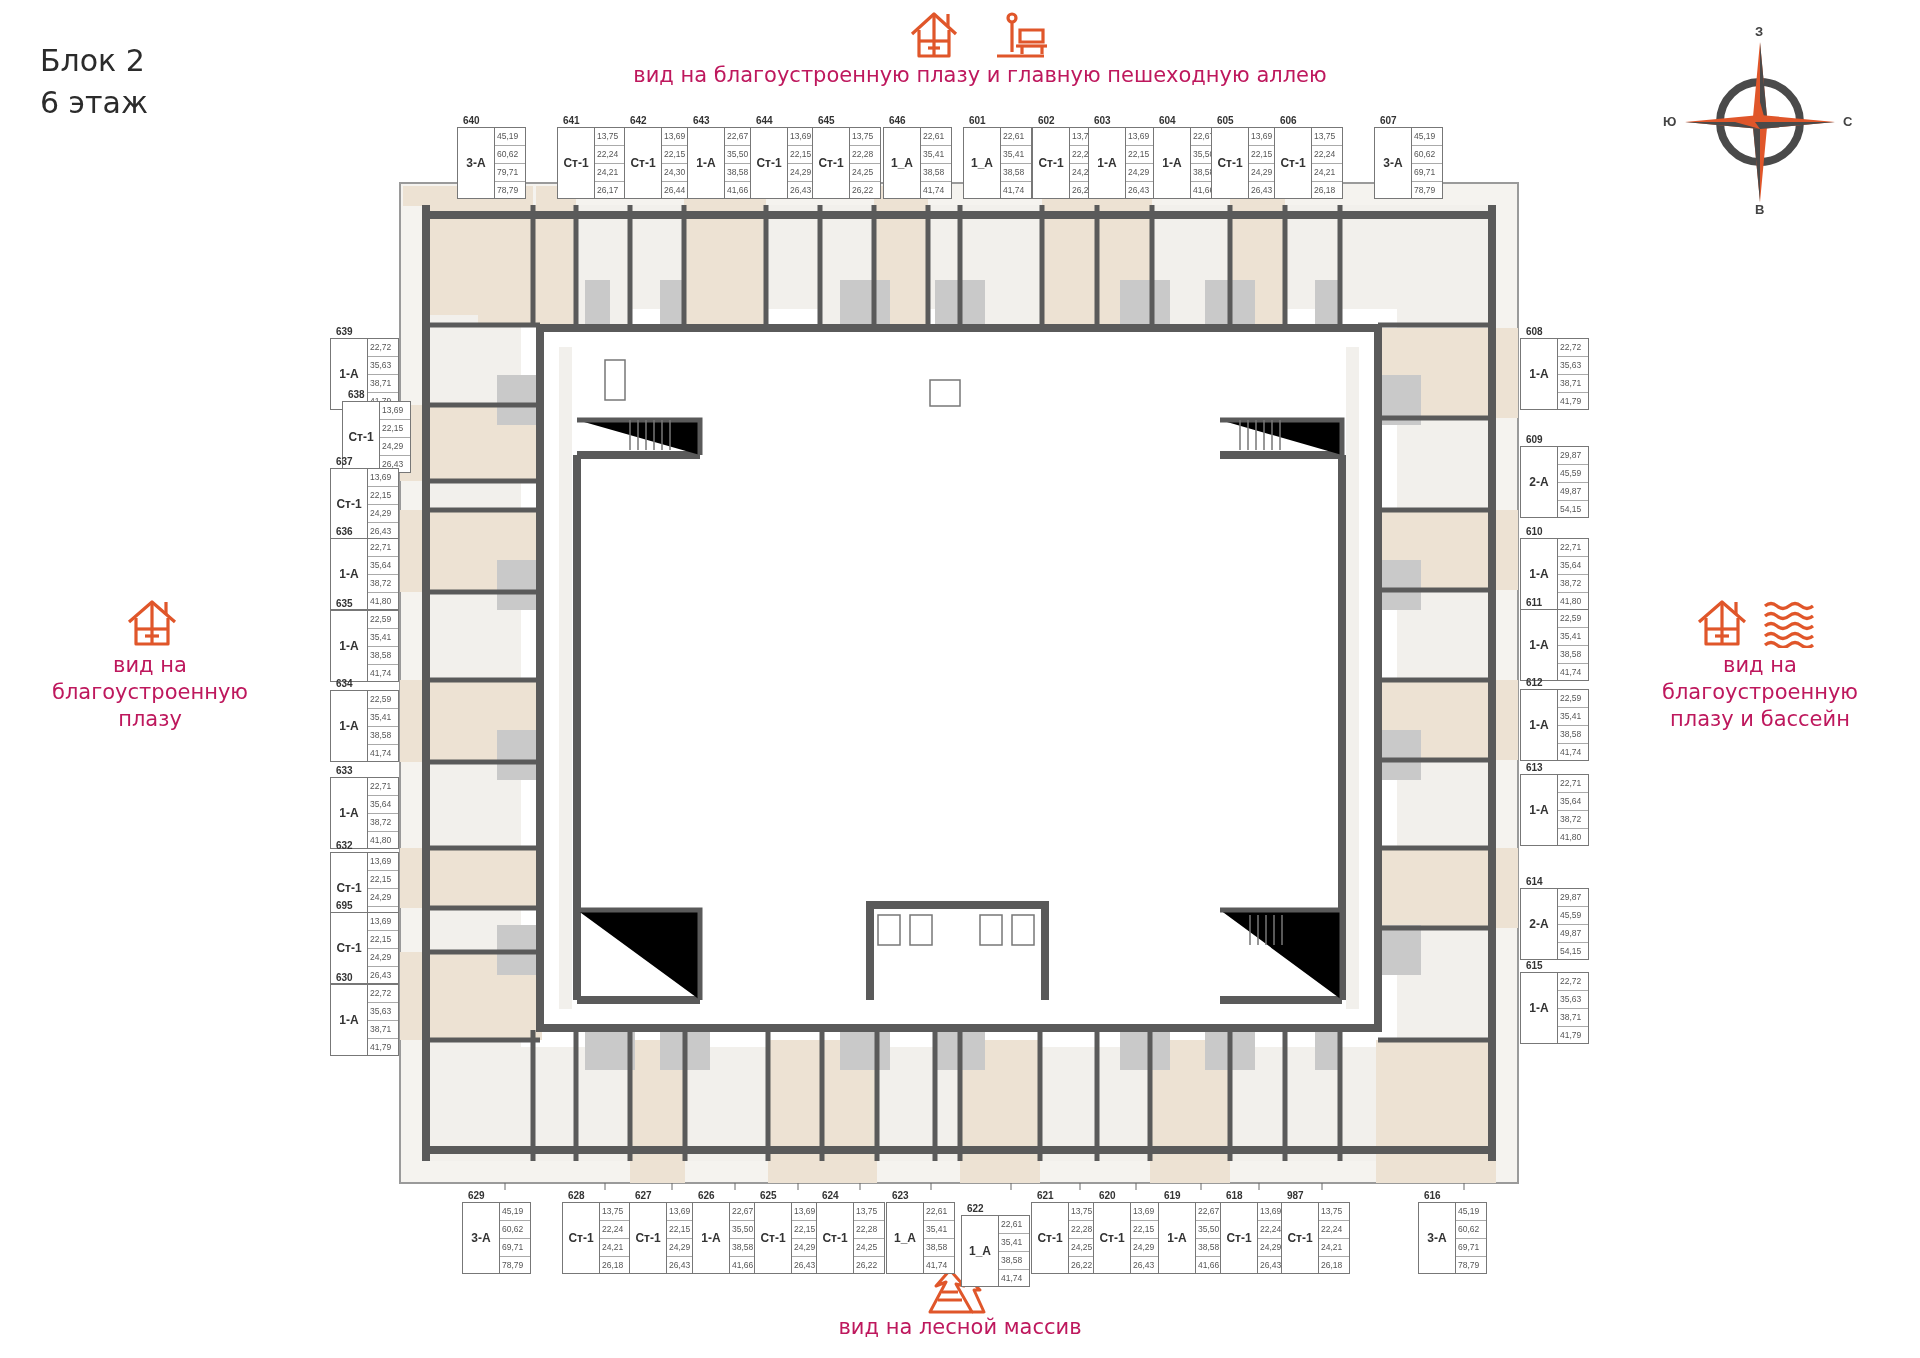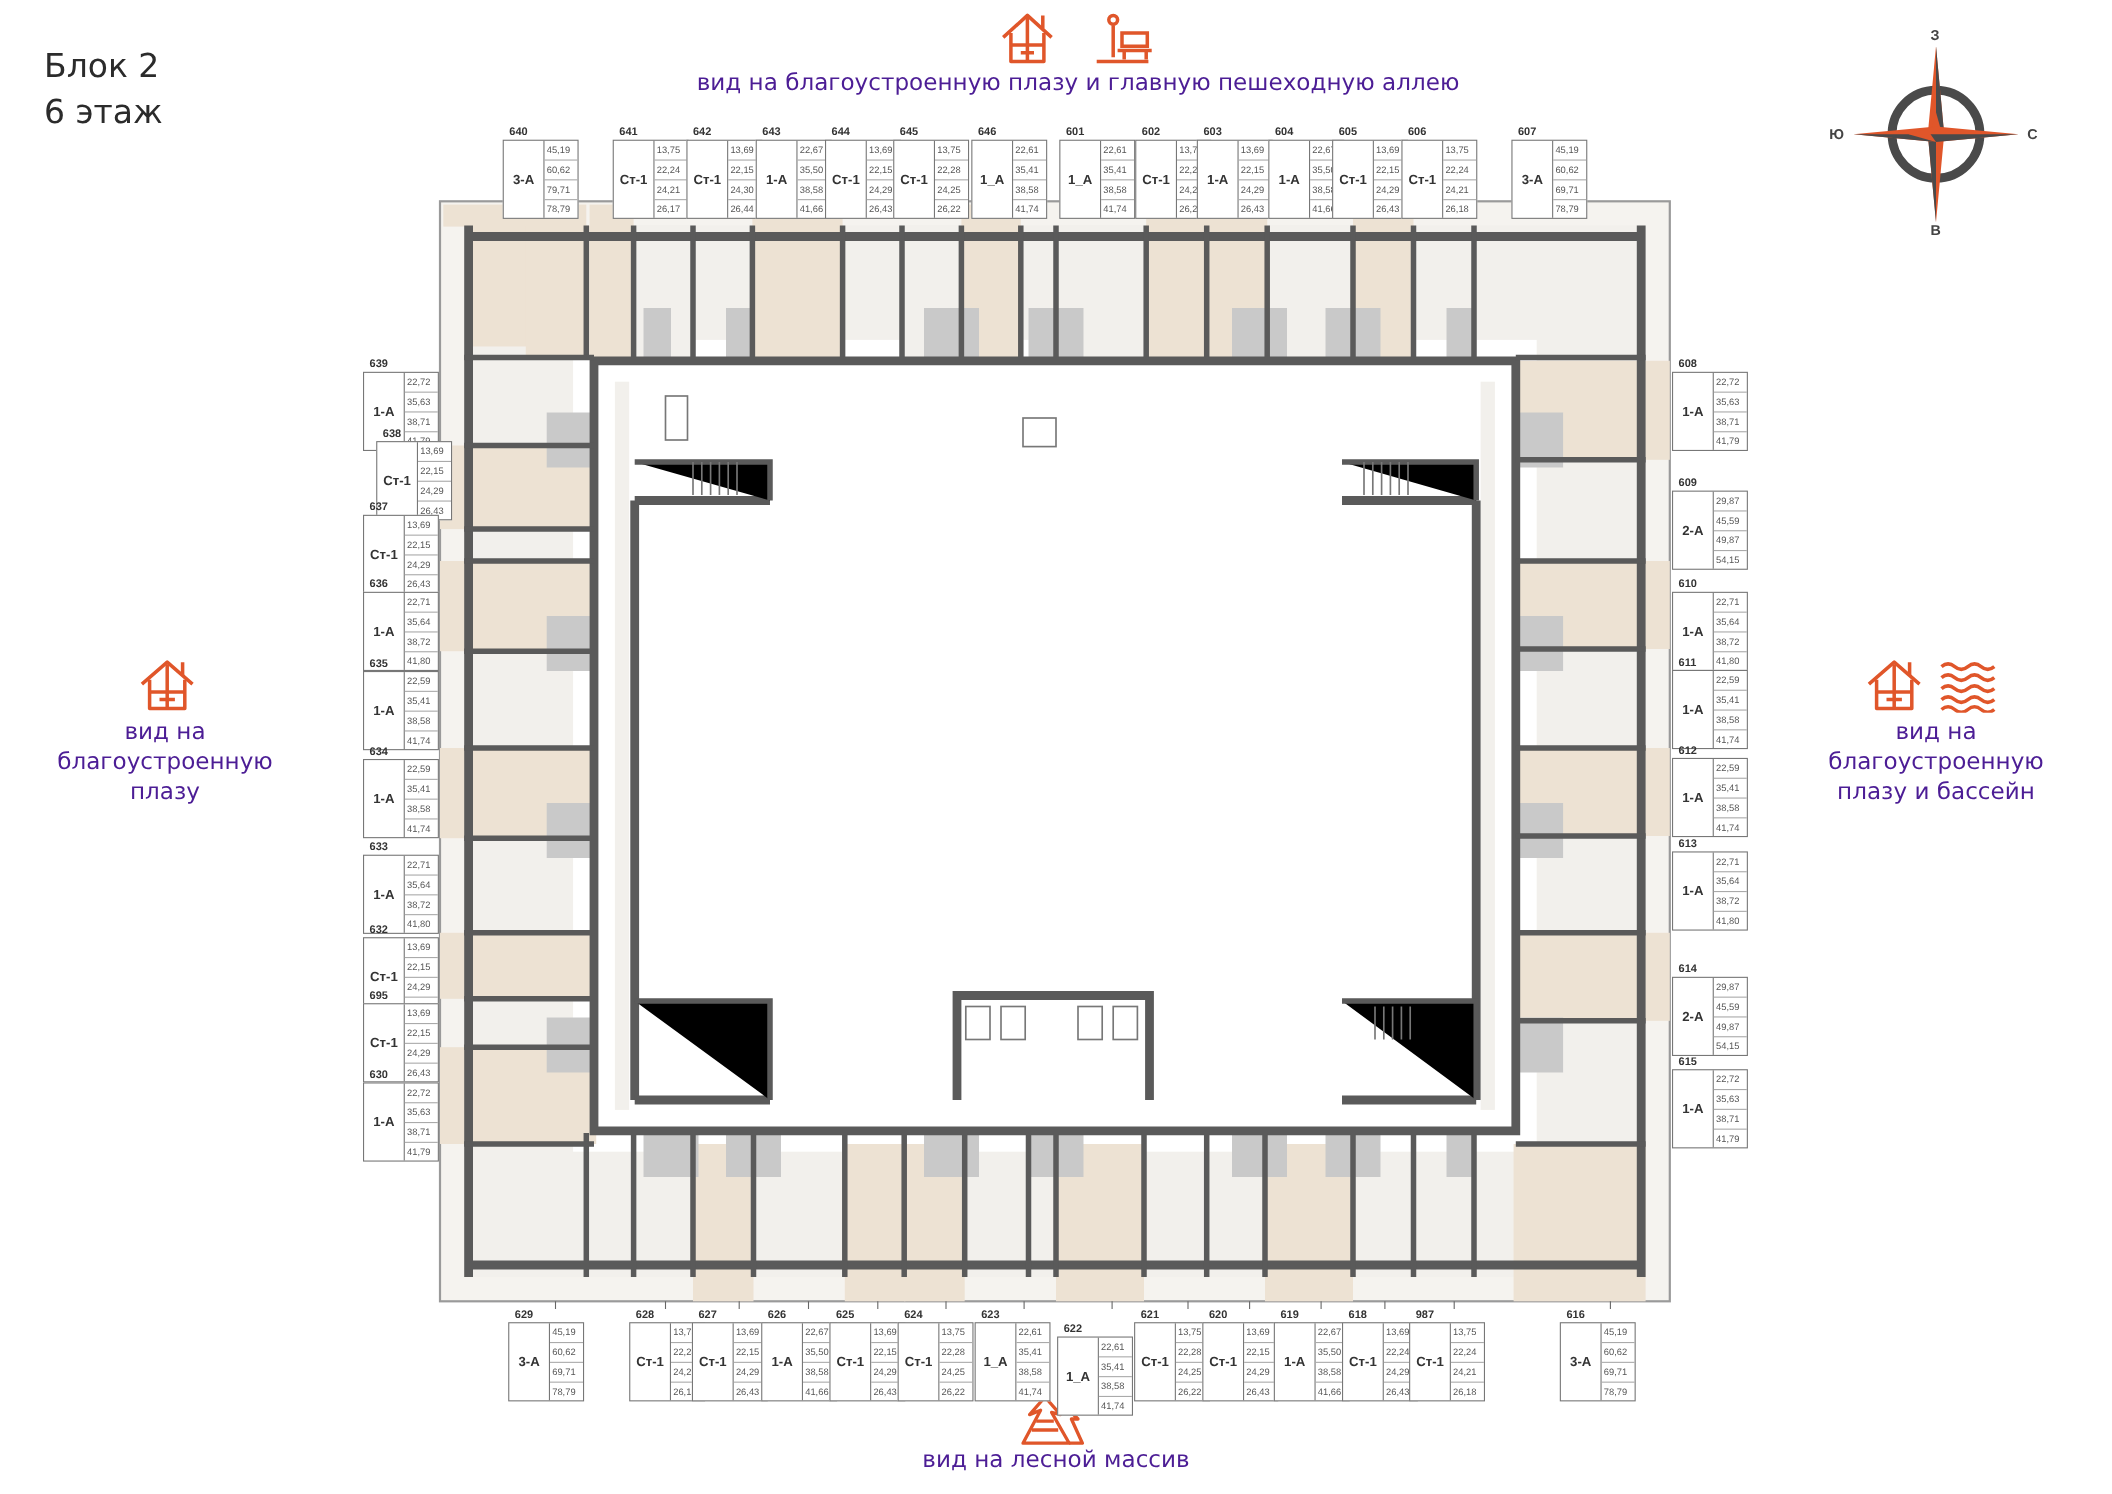--- a/index.html
+++ b/index.html
@@ -1,19 +1,19 @@
 <!DOCTYPE html>
 <html><head>
 <meta charset="utf-8">
 <style>
   html,body{margin:0;padding:0;background:#ffffff;}
   body{width:1920px;height:1358px;position:relative;overflow:hidden;font-family:"DejaVu Sans","Liberation Sans",sans-serif;color:#2b2b2b;}
   .abs{position:absolute;}
   .title{left:40px;top:40px;font-size:30px;line-height:42px;color:#2b2b2b;font-weight:400;}
-  .view-label{font-size:21px;line-height:27px;color:#4c1d95;text-align:center;}
+  .view-label{font-size:21px;line-height:27px;color:#be185d;text-align:center;}
   .plan{position:absolute;left:0;top:0;width:1920px;height:1358px;}
   .ulabel{position:absolute;font-family:"Liberation Sans",sans-serif;}
   .ulabel .num{font-size:10px;font-weight:bold;color:#333;height:12px;line-height:12px;padding-left:6px;}
   .ulabel .box{display:flex;border:1px solid #777;background:#fff;height:70px;}
   .ulabel .type{width:36px;display:flex;align-items:center;justify-content:center;font-size:12px;font-weight:bold;color:#333;}
   .ulabel .areas{border-left:1px solid #777;width:30px;display:flex;flex-direction:column;}
   .ulabel .areas span{flex:1;font-size:8.5px;line-height:17px;color:#555;border-bottom:1px solid #aaa;padding-left:2px;}
   .ulabel .areas span:last-child{border-bottom:none;}
   .compass-letter{font-size:13px;font-weight:bold;color:#444;font-family:"Liberation Sans",sans-serif;}
 </style>
@@ -657,21 +657,21 @@
       <div class="box">
         <div class="type">3-А</div>
         <div class="areas">
           <span>45,19</span>
           <span>60,62</span>
           <span>69,71</span>
           <span>78,79</span>
         </div>
       </div>
     </div>
-  <div class="ulabel" style="left:562px;top:1190px;margin-left:10px;">
+  <div class="ulabel" style="left:562px;top:1190px;">
       <div class="num">628</div>
       <div class="box">
         <div class="type">Ст-1</div>
         <div class="areas">
           <span>13,75</span>
           <span>22,24</span>
           <span>24,21</span>
           <span>26,18</span>
         </div>
       </div>

